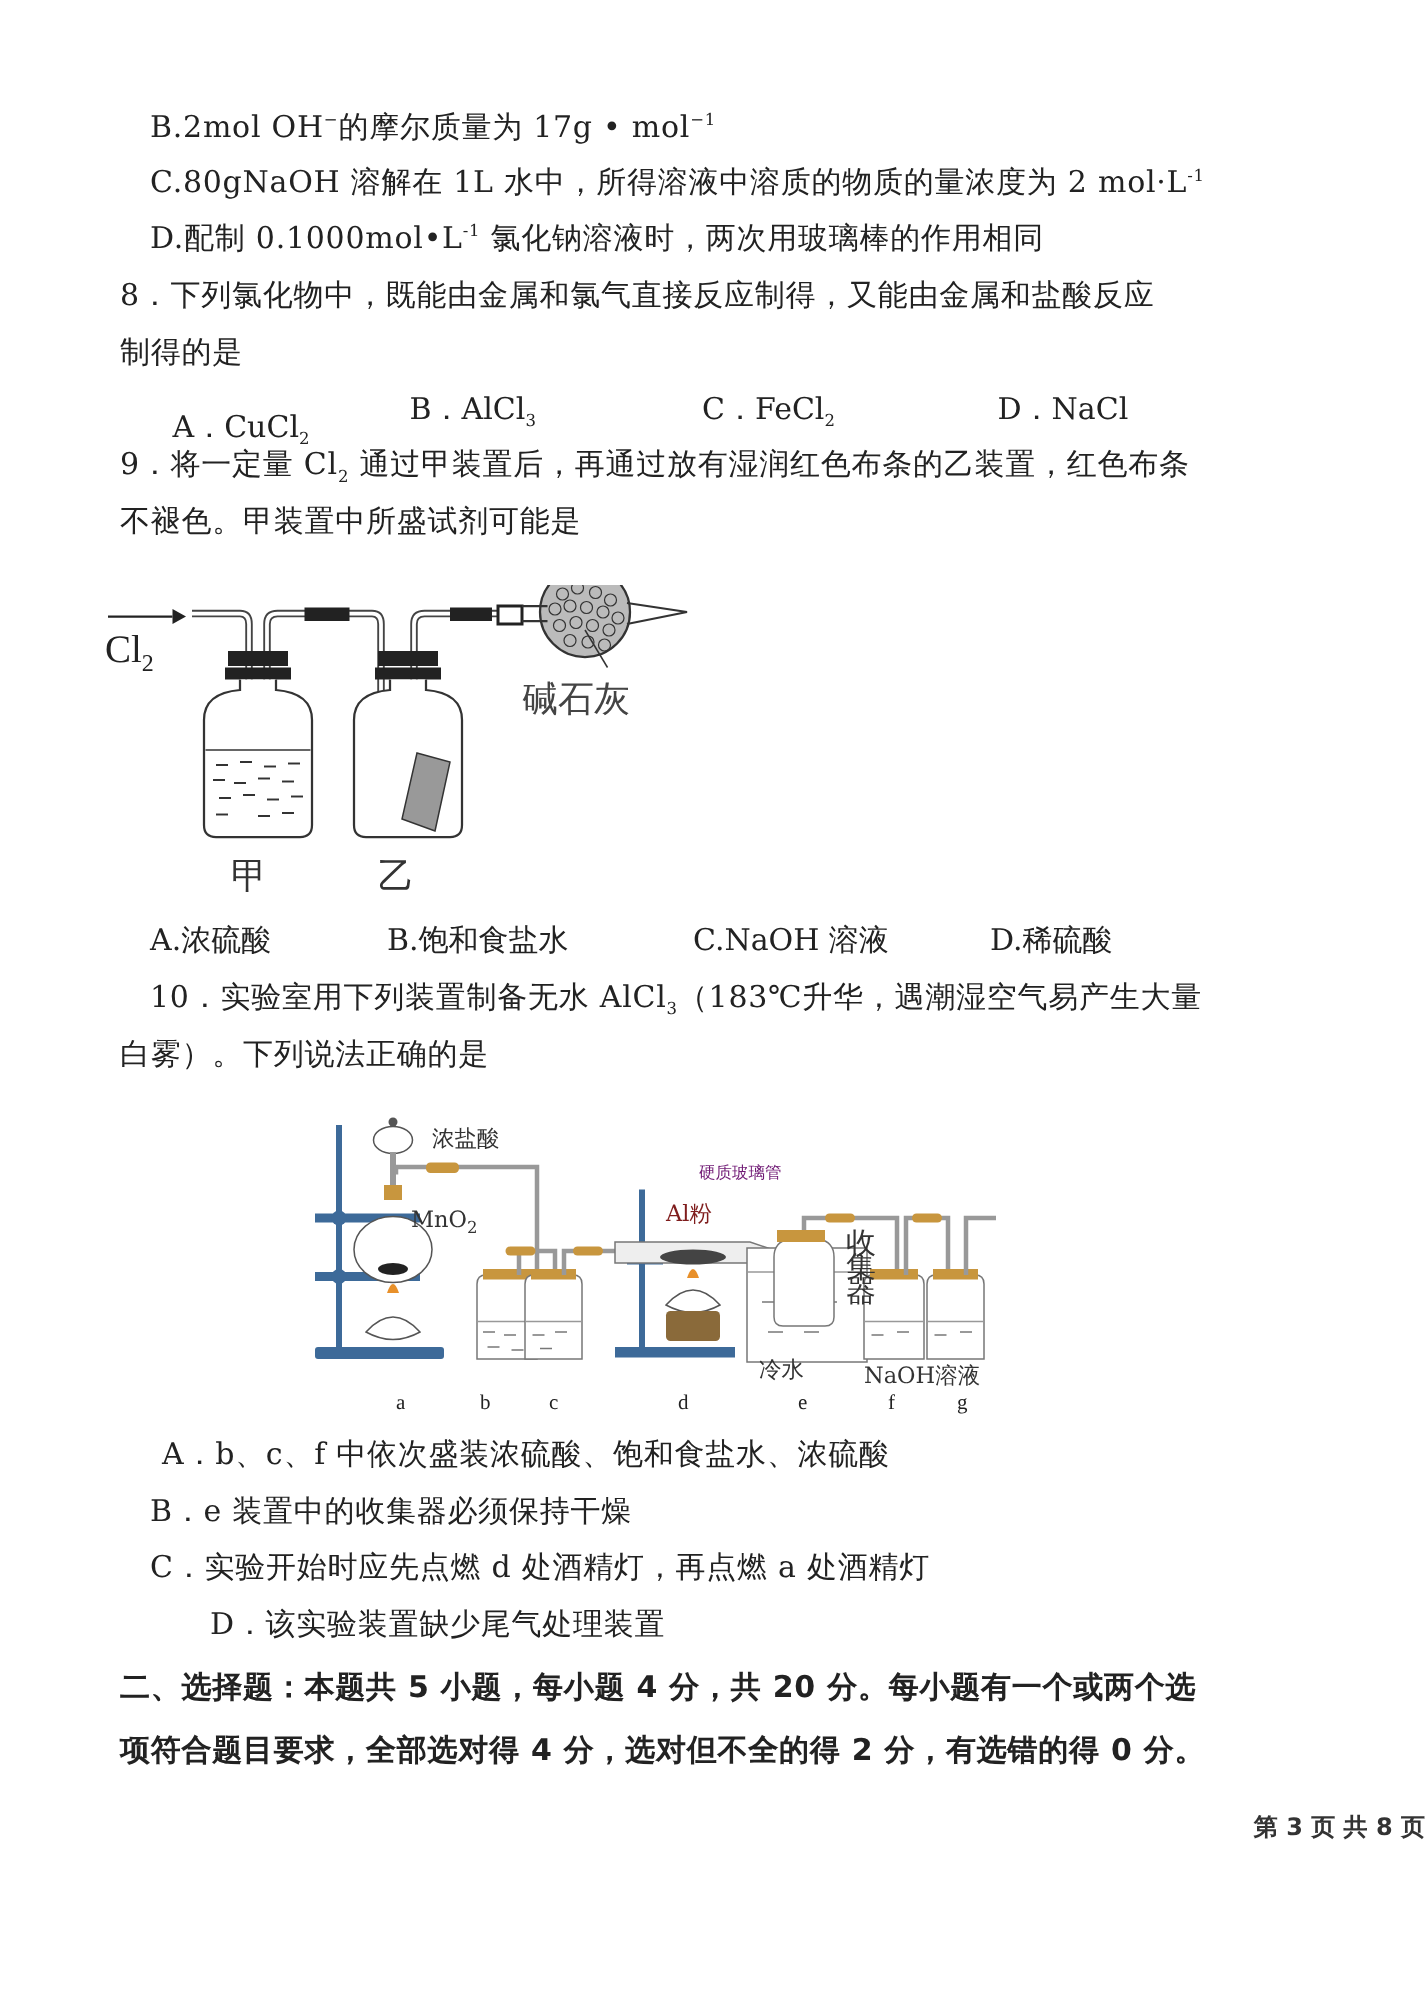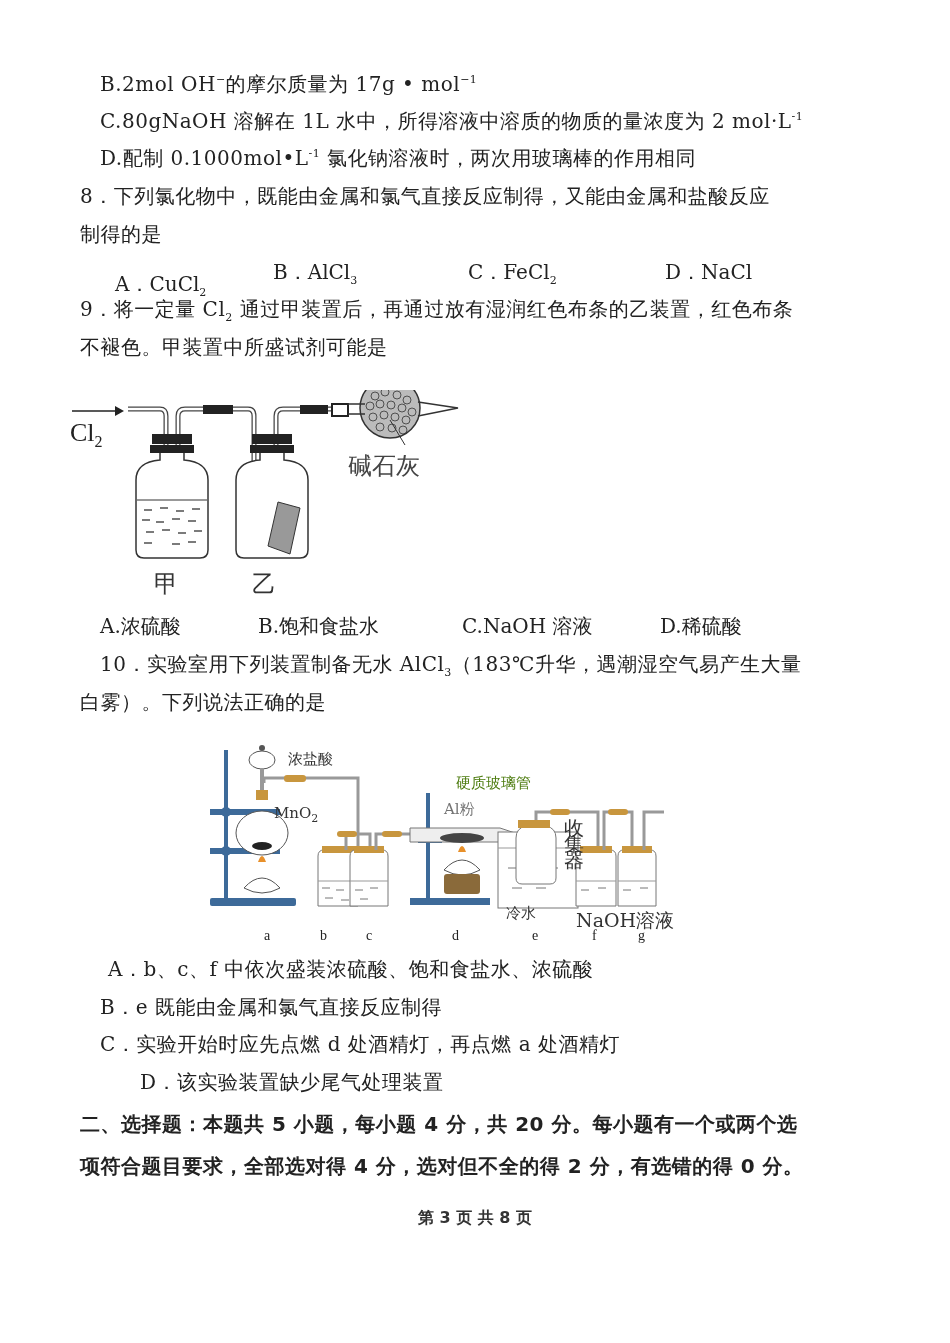--- a/index.html
+++ b/index.html
@@ -3,21 +3,21 @@
 <meta charset="utf-8">
 <style>
   html, body { margin: 0; padding: 0; background: #ffffff; }
   body { width: 950px; height: 1343px; position: relative; overflow: hidden;
          font-family: "DejaVu Serif", "Liberation Serif", serif; color: #222; }
   .line { position: absolute; font-size: 20px; line-height: 28px; white-space: nowrap; letter-spacing: 0.5px; }
   .bold { font-weight: bold; font-family: "DejaVu Sans", "Liberation Sans", sans-serif; }
   sup, sub { font-size: 11px; line-height: 0; }
   .opt { position: absolute; font-size: 20px; line-height: 28px; white-space: nowrap; }
   .fig { position: absolute; }
-  .footer { position: absolute; left: 0; width: 950px; text-align: center; top: 1208px;
+  .footer { position: absolute; left: 0; width: 950px; text-align: right; top: 1208px;
             font-size: 16px; font-family: "DejaVu Sans", "Liberation Sans", sans-serif; font-weight: bold; color:#333;}
   .lbl { font-family: "Liberation Serif", "DejaVu Serif", serif; }
 </style>
 </head>
 <body>
 
 <div class="line" style="left:100px; top:70px;">
   <span>B.2mol OH</span><sup>−</sup><span>的摩尔质量为 17g • mol</span><sup>−1</sup>
 </div>
 <div class="line" style="left:100px; top:107px;">
@@ -212,35 +212,35 @@
     <rect x="422" y="108" width="30" height="7" fill="#c8963e"></rect>
     <line x1="418" y1="143" x2="456" y2="143" stroke="#999"></line>
     <g stroke="#777" stroke-width="1">
         <line x1="423" y1="152" x2="431" y2="152"></line>
         <line x1="440" y1="150" x2="448" y2="150"></line>
       </g>
     <path d="M444 112 V74 H464" fill="none" stroke="#999" stroke-width="3"></path>
   </svg>
   <div style="position:absolute; left:88px; top:12px; font-size:15px; color:#333;">浓盐酸</div>
   <div style="position:absolute; left:74px; top:66px; font-size:15px; color:#333;"><span>MnO</span><sub>2</sub></div>
-  <div style="position:absolute; left:256px; top:36px; font-size:15px; color:#4d7c0f;">硬质玻璃管</div>
-  <div style="position:absolute; left:244px; top:62px; font-size:15px; color:#737373;">Al粉</div>
+  <div style="position:absolute; left:266px; top:36px; font-size:11px; color:#701a75;">硬质玻璃管</div>
+  <div style="position:absolute; left:244px; top:62px; font-size:15px; color:#7f1d1d;">Al粉</div>
   <div style="position:absolute; left:364px; top:82px; font-size:20px; color:#333; width:16px; line-height:16px; white-space:normal;">收集器</div>
   <div style="position:absolute; left:306px; top:166px; font-size:15px; color:#333;">冷水</div>
-  <div style="position:absolute; left:376px; top:170px; font-size:19px; color:#333;">NaOH溶液</div>
+  <div style="position:absolute; left:376px; top:170px; font-size:15px; color:#333;">NaOH溶液</div>
   <div style="position:absolute; left:64px; top:190px; font-size:14px;" class="lbl">a</div>
   <div style="position:absolute; left:120px; top:190px; font-size:14px;" class="lbl">b</div>
   <div style="position:absolute; left:166px; top:190px; font-size:14px;" class="lbl">c</div>
   <div style="position:absolute; left:252px; top:190px; font-size:14px;" class="lbl">d</div>
   <div style="position:absolute; left:332px; top:190px; font-size:14px;" class="lbl">e</div>
   <div style="position:absolute; left:392px; top:190px; font-size:14px;" class="lbl">f</div>
   <div style="position:absolute; left:438px; top:190px; font-size:14px;" class="lbl">g</div>
 </div>
 
 <div class="line" style="left:108px; top:955px;">A．b、c、f 中依次盛装浓硫酸、饱和食盐水、浓硫酸</div>
-<div class="line" style="left:100px; top:993px;">B．e 既能由金属和氯气直接反应制得</div>
+<div class="line" style="left:100px; top:993px;">B．e 装置中的收集器必须保持干燥</div>
 <div class="line" style="left:100px; top:1030px;">C．实验开始时应先点燃 d 处酒精灯，再点燃 a 处酒精灯</div>
 <div class="line" style="left:100px; top:1068px;margin-left:40px;">D．该实验装置缺少尾气处理装置</div>
 
 <div class="line bold" style="left:80px; top:1110px;">二、选择题：本题共 5 小题，每小题 4 分，共 20 分。每小题有一个或两个选</div>
 <div class="line bold" style="left:80px; top:1152px;">项符合题目要求，全部选对得 4 分，选对但不全的得 2 分，有选错的得 0 分。</div>
 
 <div class="footer">第 3 页 共 8 页</div>
 
 </body></html>

